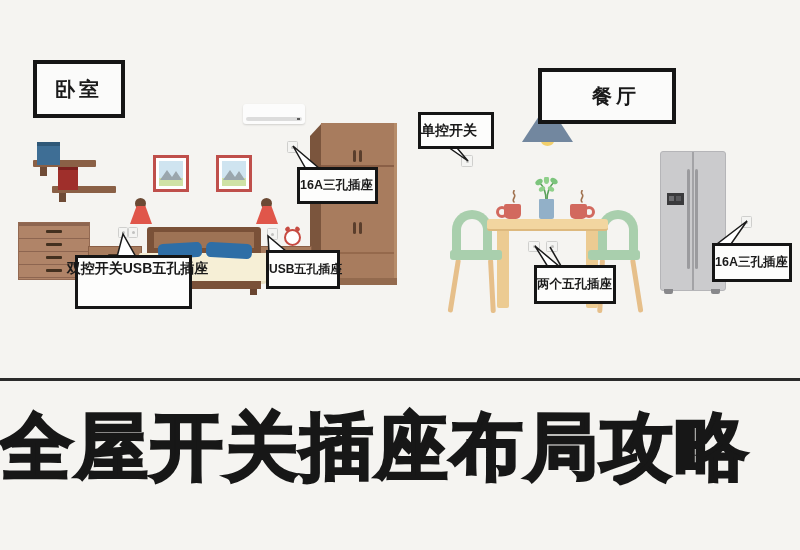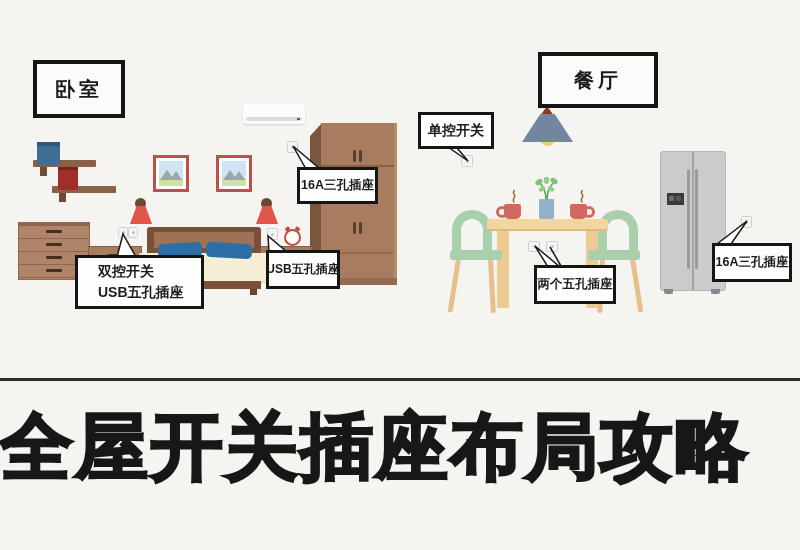--- a/index.html
+++ b/index.html
@@ -5,24 +5,24 @@
   html,body{margin:0;padding:0;}
   body{width:800px;height:550px;position:relative;overflow:hidden;
        background:#f5f4f1;font-family:"Liberation Sans","DejaVu Sans",sans-serif;color:#1a1a1a;}
   .abs{position:absolute;}
   
   .roombox{position:absolute;background:#fbfbfa;border:4px solid #151515;
            display:flex;align-items:center;justify-content:center;
            font-weight:700;font-size:20px;letter-spacing:4px;z-index:8;text-align:center;}
   
   .callout{position:absolute;background:#fdfdfc;border:3px solid #151515;
-           display:flex;align-items:center;justify-content:center;
+           display:flex;align-items:center;justify-content:flex-start;
            font-weight:700;font-size:12.5px;white-space:nowrap;z-index:9;}
-  .callout.two{flex-direction:column;align-items:flex-start;justify-content:center;
-               padding-left:20px;font-size:14px;line-height:21px;}
+  .callout.two{align-items:flex-start;justify-content:center;
+               padding-left:8px;font-size:14px;line-height:21px;}
   
   .wood{background:#a87c5e;}
   .darkwood{background:#7a5138;}
   
   .plate{position:absolute;background:#f4f4f2;border:1px solid #cfcfcd;border-radius:1.5px;z-index:5;}
   .plate::after{content:"";position:absolute;left:50%;top:50%;width:3px;height:3px;margin:-1.5px;
                 background:#c2c2c0;border-radius:50%;}
   
   .plank{position:absolute;height:7px;background:#8a6046;border-radius:1px;z-index:2;}
   .bracket{position:absolute;width:7px;height:9px;background:#6f4b36;z-index:2;}
@@ -151,21 +151,21 @@
   <span>16A三孔插座</span>
 </div>
 <div class="callout two" style="left:75px;top:255px;width:103px;height:48px;">
   <span>双控开关</span>
   <span>USB五孔插座</span>
 </div>
 <div class="callout" style="left:266px;top:250px;width:68px;height:33px;font-size:12px;">
   <span>USB五孔插座</span>
 </div>
 
-<div class="roombox" style="left:538px;top:52px;width:112px;height:48px;">
+<div class="roombox" style="left:538px;top:68px;width:112px;height:48px;padding-left:18px;">
   <span>餐厅</span>
 </div>
 
 <div class="abs" style="left:540px;top:106px;width:14px;height:10px;background:#8c3a28;
      clip-path:polygon(50% 0,100% 100%,0 100%);z-index:2;"></div>
 <div class="abs" style="left:541px;top:136px;width:13px;height:10px;background:#f2cf6b;border-radius:50%;z-index:2;"></div>
 <div class="abs" style="left:522px;top:114px;width:51px;height:28px;background:#72879f;
      clip-path:polygon(36% 0,64% 0,100% 100%,0 100%);z-index:3;"></div>
 
 <div class="plate" style="left:461px;top:155px;width:10px;height:10px;"></div>

